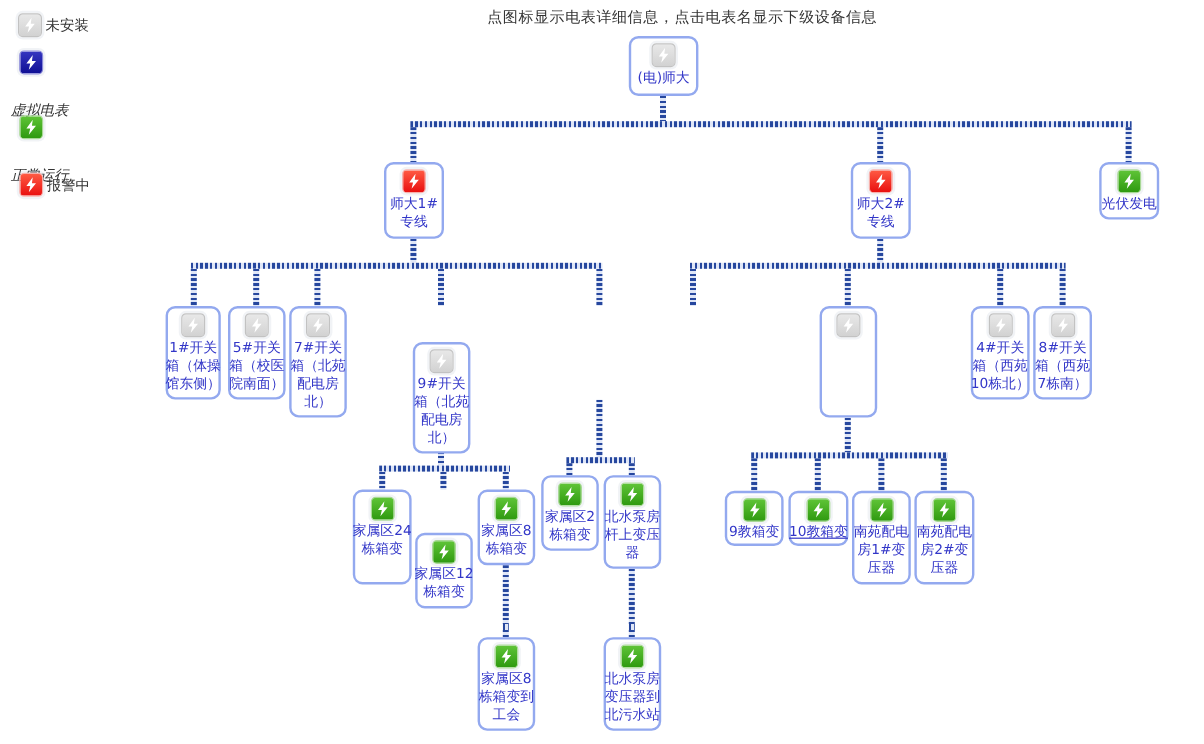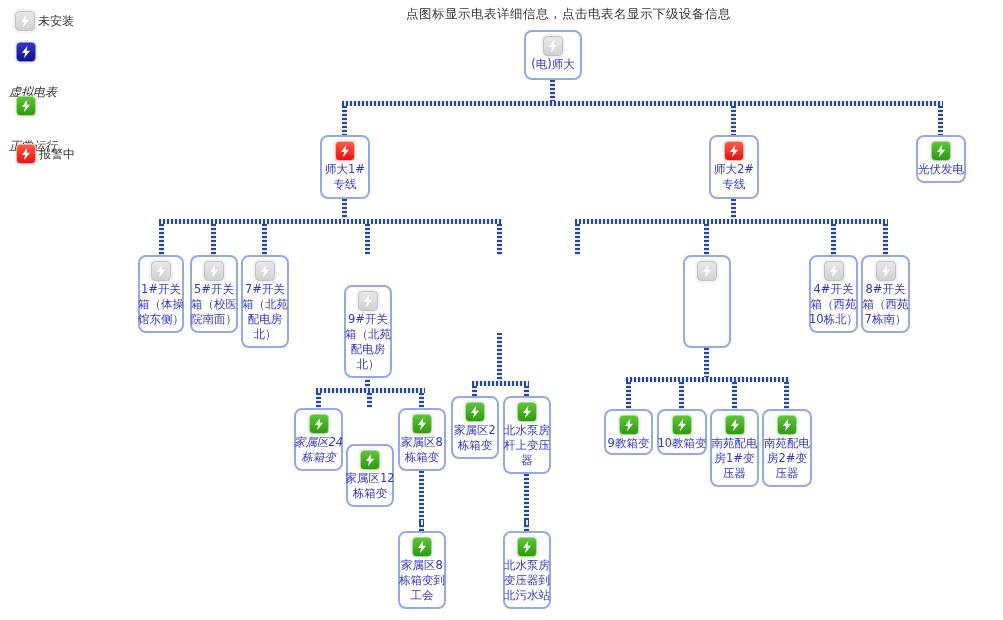--- a/index.html
+++ b/index.html
@@ -206,21 +206,21 @@
     <span class="node-label">4#开关<br>箱（西苑<br>10栋北）</span>
   </div>
     <div class="node" style="left: 861px; top: 255px; width: 49px; height: 78px;">
     <span class="meter-icon" style="background: linear-gradient(rgb(232, 232, 232), rgb(210, 210, 210)); border-color: rgb(194, 194, 194);">
       <svg width="14" height="14" viewBox="0 0 14 14">
           <polygon points="8.3,0.8 3,8 6.2,8 5,13.2 11,5.8 7.6,5.8" fill="#ffffff"></polygon>
         </svg>
     </span>
     <span class="node-label">8#开关<br>箱（西苑<br>7栋南）</span>
   </div>
-    <div class="node" style="left: 294px; top: 408px; width: 49px; height: 63px; font-style: italic;">
+    <div class="node" style="left: 294px; top: 408px; width: 49px; height: 79px;">
     <span class="meter-icon" style="background: linear-gradient(rgb(95, 196, 55), rgb(47, 154, 16)); border-color: rgb(168, 216, 150);">
       <svg width="14" height="14" viewBox="0 0 14 14">
           <polygon points="8.3,0.8 3,8 6.2,8 5,13.2 11,5.8 7.6,5.8" fill="#ffffff"></polygon>
         </svg>
     </span>
     <span class="node-label">家属区24<br>栋箱变</span>
   </div>
     <div class="node" style="left: 346px; top: 408px; width: 48px; height: 63px; margin-top: 36px;">
     <span class="meter-icon" style="background: linear-gradient(rgb(95, 196, 55), rgb(47, 154, 16)); border-color: rgb(168, 216, 150);">
       <svg width="14" height="14" viewBox="0 0 14 14">
@@ -254,21 +254,21 @@
     <span class="node-label">北水泵房<br>杆上变压<br>器</span>
   </div>
     <div class="node" style="left: 604px; top: 409px; width: 49px; height: 46px;">
     <span class="meter-icon" style="background: linear-gradient(rgb(95, 196, 55), rgb(47, 154, 16)); border-color: rgb(168, 216, 150);">
       <svg width="14" height="14" viewBox="0 0 14 14">
           <polygon points="8.3,0.8 3,8 6.2,8 5,13.2 11,5.8 7.6,5.8" fill="#ffffff"></polygon>
         </svg>
     </span>
     <span class="node-label">9教箱变</span>
   </div>
-    <div class="node" style="left: 657px; top: 409px; width: 50px; height: 46px;">
+    <div class="node" style="left: 657px; top: 409px; width: 50px; height: 46px; text-decoration: underline;">
     <span class="meter-icon" style="background: linear-gradient(rgb(95, 196, 55), rgb(47, 154, 16)); border-color: rgb(168, 216, 150);">
       <svg width="14" height="14" viewBox="0 0 14 14">
           <polygon points="8.3,0.8 3,8 6.2,8 5,13.2 11,5.8 7.6,5.8" fill="#ffffff"></polygon>
         </svg>
     </span>
     <span class="node-label">10教箱变</span>
   </div>
     <div class="node" style="left: 710px; top: 409px; width: 49px; height: 78px;">
     <span class="meter-icon" style="background: linear-gradient(rgb(95, 196, 55), rgb(47, 154, 16)); border-color: rgb(168, 216, 150);">
       <svg width="14" height="14" viewBox="0 0 14 14">

